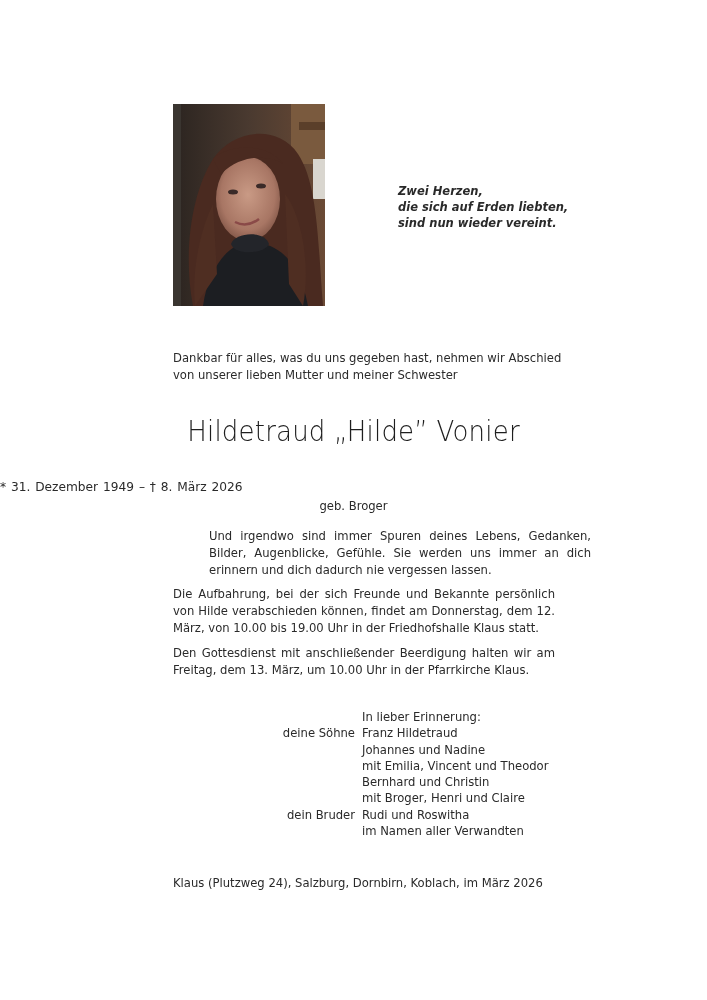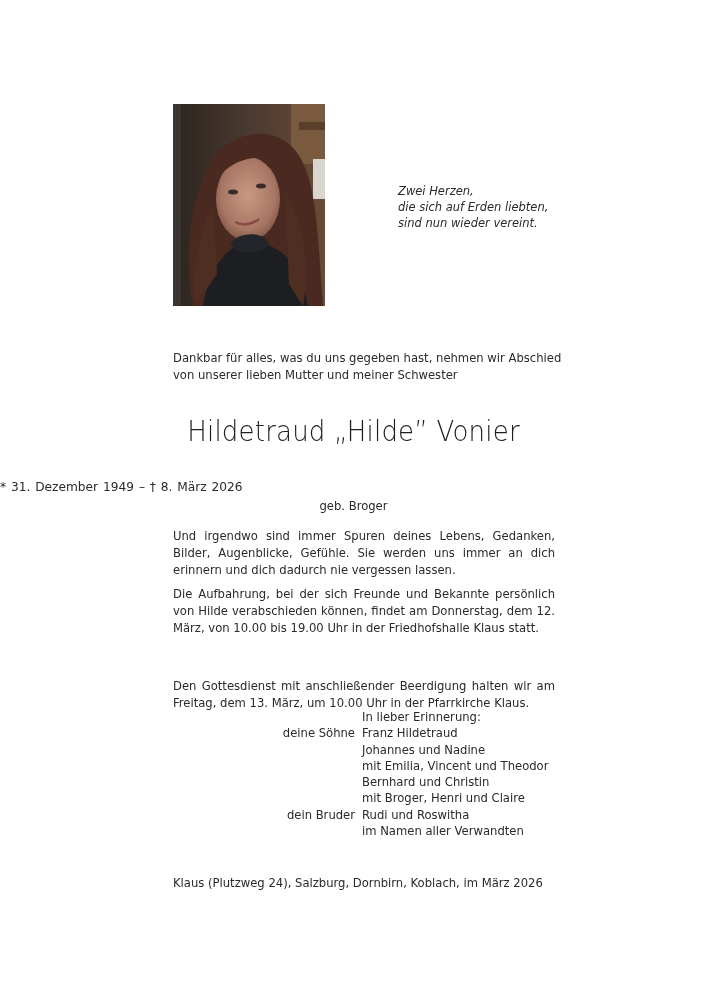--- a/index.html
+++ b/index.html
@@ -8,36 +8,36 @@
     font-family: "DejaVu Sans", sans-serif; color: #222222;
   }
   .abs { position: absolute; }
   .photo {
     left: 173px; top: 104px; width: 152px; height: 202px; overflow: hidden;
     background: #3a2a24;
   }
   .photo svg { display: block; }
   .quote {
     left: 398px; top: 183px; font-style: italic; font-size: 11.5px; line-height: 16px; color: #2a2a2a;
-    font-weight: 400;
+    font-weight: 700;
   }
   .quote div { white-space: nowrap; }
   .intro { left: 173px; top: 350px; width: 390px; font-size: 11.6px; line-height: 17px; color: #2a2a2a; }
   .intro div { white-space: nowrap; }
   .name {
     left: 0; width: 707px; top: 415px; text-align: center;
     font-size: 28px; font-weight: 300; letter-spacing: 0.2px; color: #1e1e1e;
     font-family: "DejaVu Sans", sans-serif; transform: scaleX(0.93); transform-origin: 50% 50%;
   }
   .born { left: 0; width: 707px; top: 456px; text-align: center; font-size: 11.6px; color: #2a2a2a; margin-top: 43px; }
   .dates { left: 0; width: 707px; top: 480px; font-size: 12.2px; color: #2a2a2a; word-spacing: 1px; }
   .para { left: 173px; width: 382px; font-size: 11.6px; line-height: 17px; text-align: justify; color: #2a2a2a; }
-  .p1 { top: 528px; }
+  .p1 { top: 528px; margin-left: 36px; }
   .p2 { top: 586px; }
-  .p3 { top: 645px; text-align-last: left; margin-top: 33px; }
+  .p3 { top: 645px; text-align-last: left; }
   .family { left: 173px; top: 709px; width: 400px; font-size: 11.6px; line-height: 16.3px; color: #2a2a2a; }
   .frow { display: flex; }
   .frel { width: 189px; text-align: right; padding-right: 7px; box-sizing: border-box; white-space: nowrap; }
   .fname { white-space: nowrap; }
   .closing { left: 173px; top: 876px; font-size: 11.6px; color: #2a2a2a; white-space: nowrap; }
 </style>
 </head>
 <body>
 
 <div class="abs photo" title="Portrait of Hildetraud Vonier">

